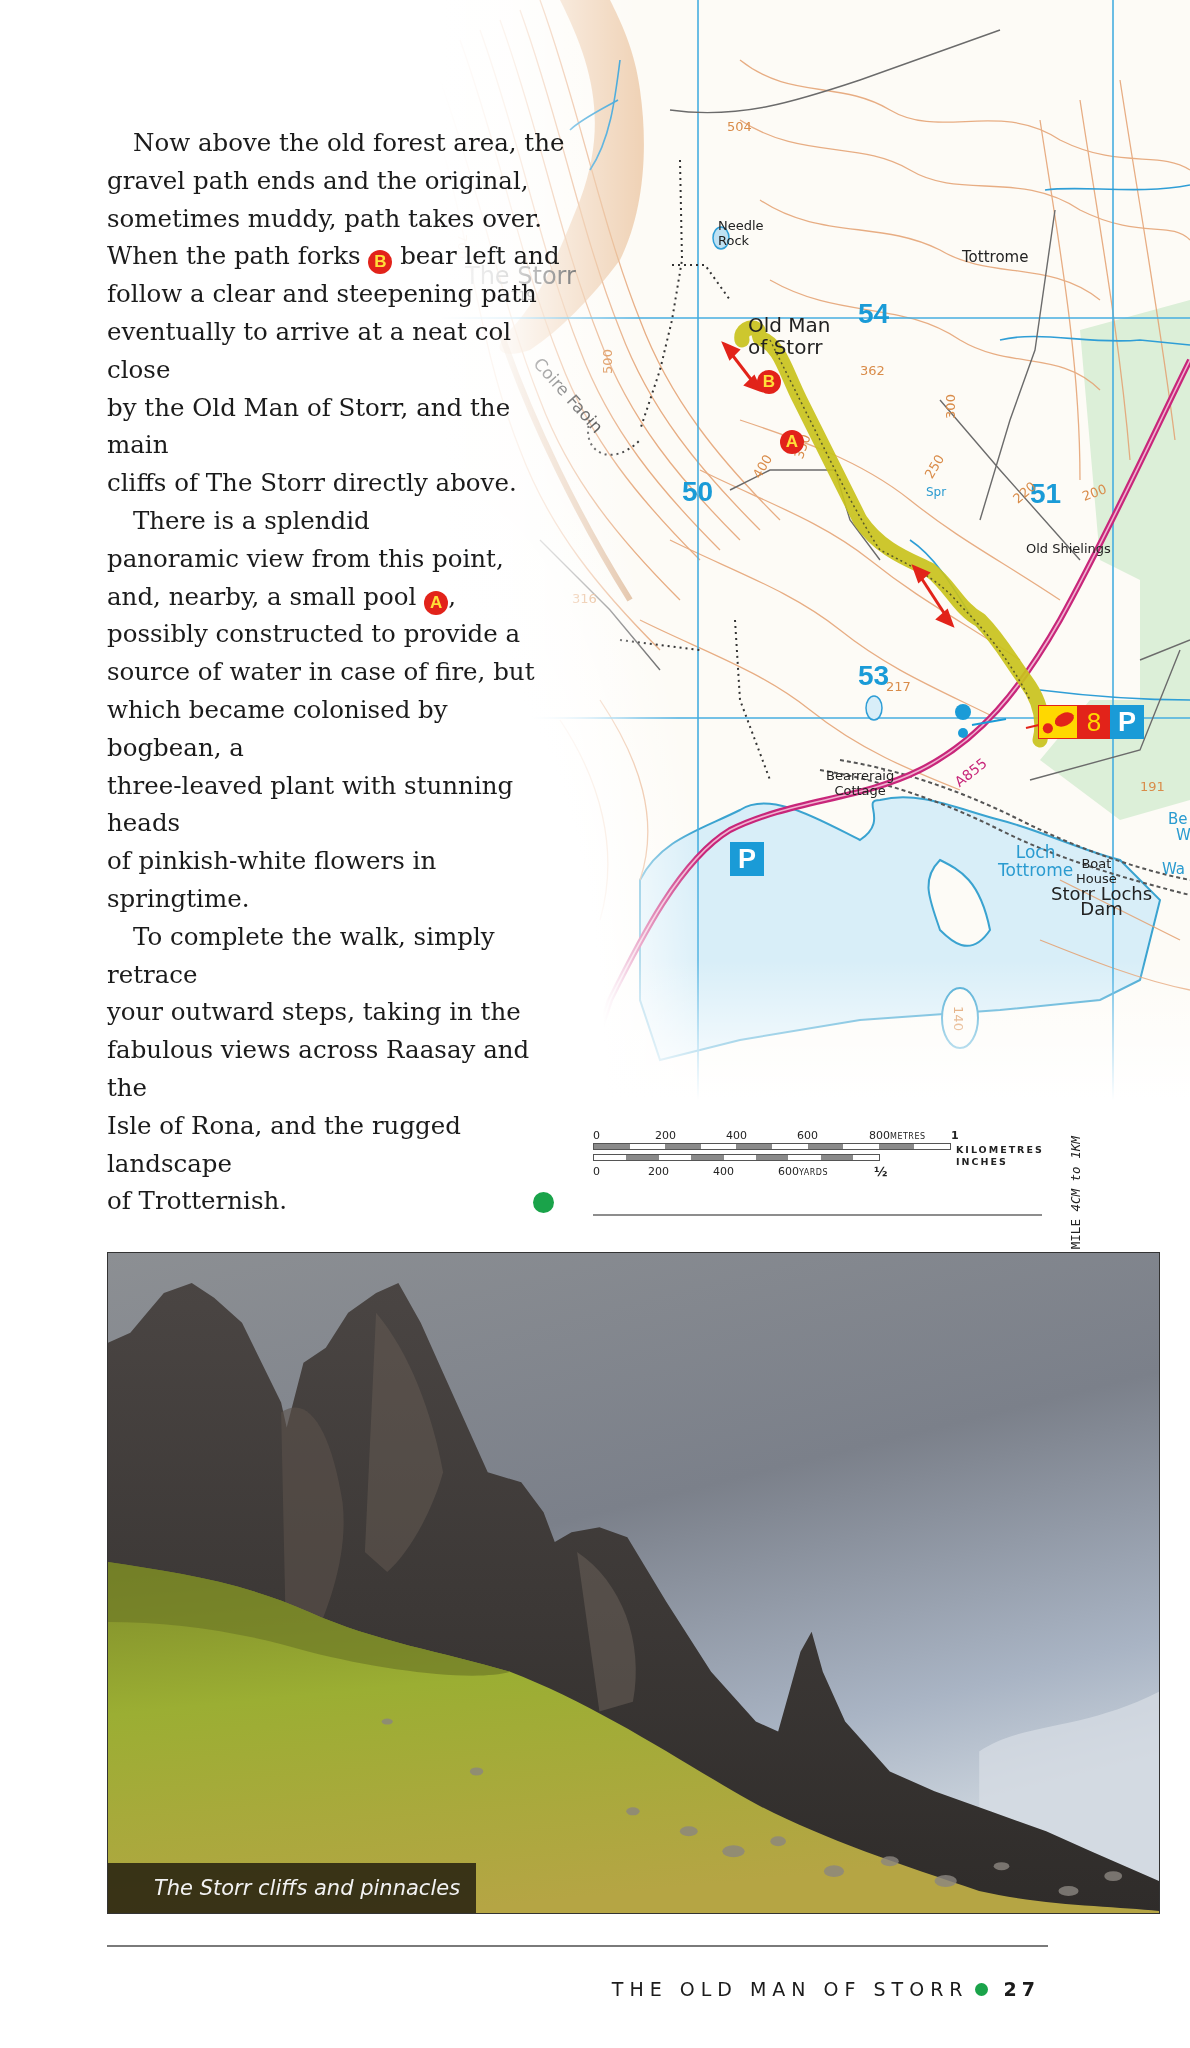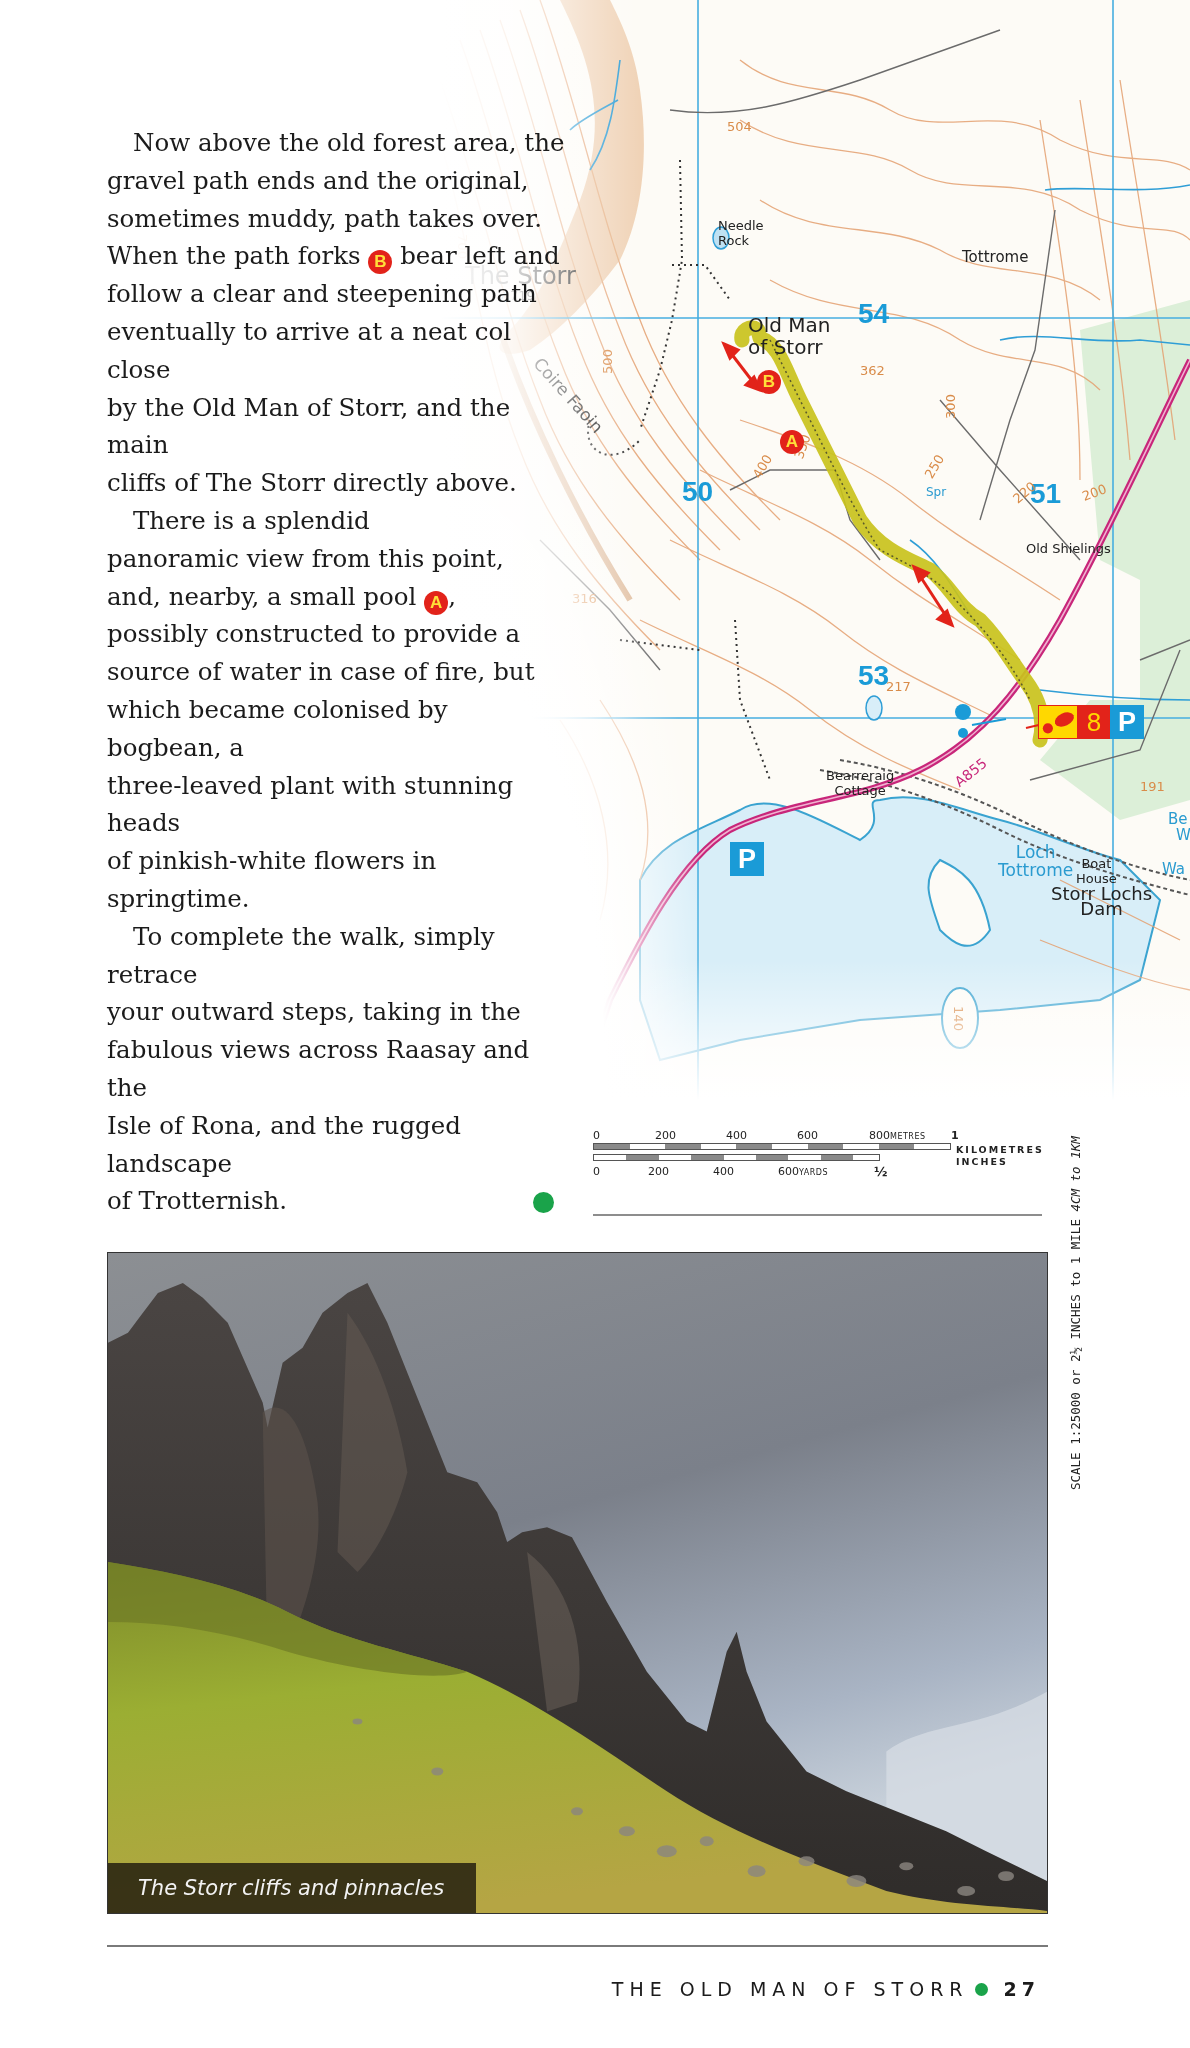--- a/index.html
+++ b/index.html
@@ -38,21 +38,21 @@
   .sb-bar { position:absolute; height:7px; border:1px solid #555; box-sizing:border-box; display:flex; }
   .sb-bar span { height:100%; }
   .sb-dark { background:#8a8a8a; }
   .sb-light { background:#fff; }
   .sb-side { position:absolute; font-size:9.5px; font-weight:bold; letter-spacing:2px; color:#222; line-height:1; }
   #scale-rule { position:absolute; left:593px; top:1214px; width:449px; height:2px; background:#8d8d8d; }
   #scale-vertical { position:absolute; left:1068px; top:1490px; transform-origin:0 0; transform:rotate(-90deg); font-family:"DejaVu Sans Mono", monospace; font-size:12.5px; color:#222; white-space:nowrap; }
   #scale-vertical i { font-style:italic; }
 
   
-  #photo { position:absolute; left:107px; top:1252px; width:941px; height:662px; border:1px solid #333; box-sizing:border-box; overflow:hidden; background:#14532d; }
+  #photo { position:absolute; left:107px; top:1252px; width:1053px; height:662px; border:1px solid #333; box-sizing:border-box; overflow:hidden; background:#14532d;text-align:center; }
   #photo svg { width:100%; height:100%; display:block; }
   #caption { position:absolute; left:0; bottom:0; width:368px; height:50px; background:rgba(30,26,14,0.82); color:#f2f2f2; font-family:"DejaVu Sans", sans-serif; font-style:italic; font-size:21px; line-height:50px; padding-left:30px; box-sizing:border-box; white-space:nowrap; }
 
   
   #footer-rule { position:absolute; left:107px; top:1945px; width:941px; height:2px; background:#7a7a7a; }
   #footer { position:absolute; right:150px; top:1978px; display:flex; align-items:center; font-family:"DejaVu Sans", sans-serif; font-size:19px; color:#1b1b1b; }
   #footer .title { letter-spacing:6px; }
   #footer .dot { width:13px; height:13px; border-radius:50%; background:#1aa34a; margin:0 16px 0 6px; }
   #footer .page { font-weight:bold; letter-spacing:5px; }
 </style>

